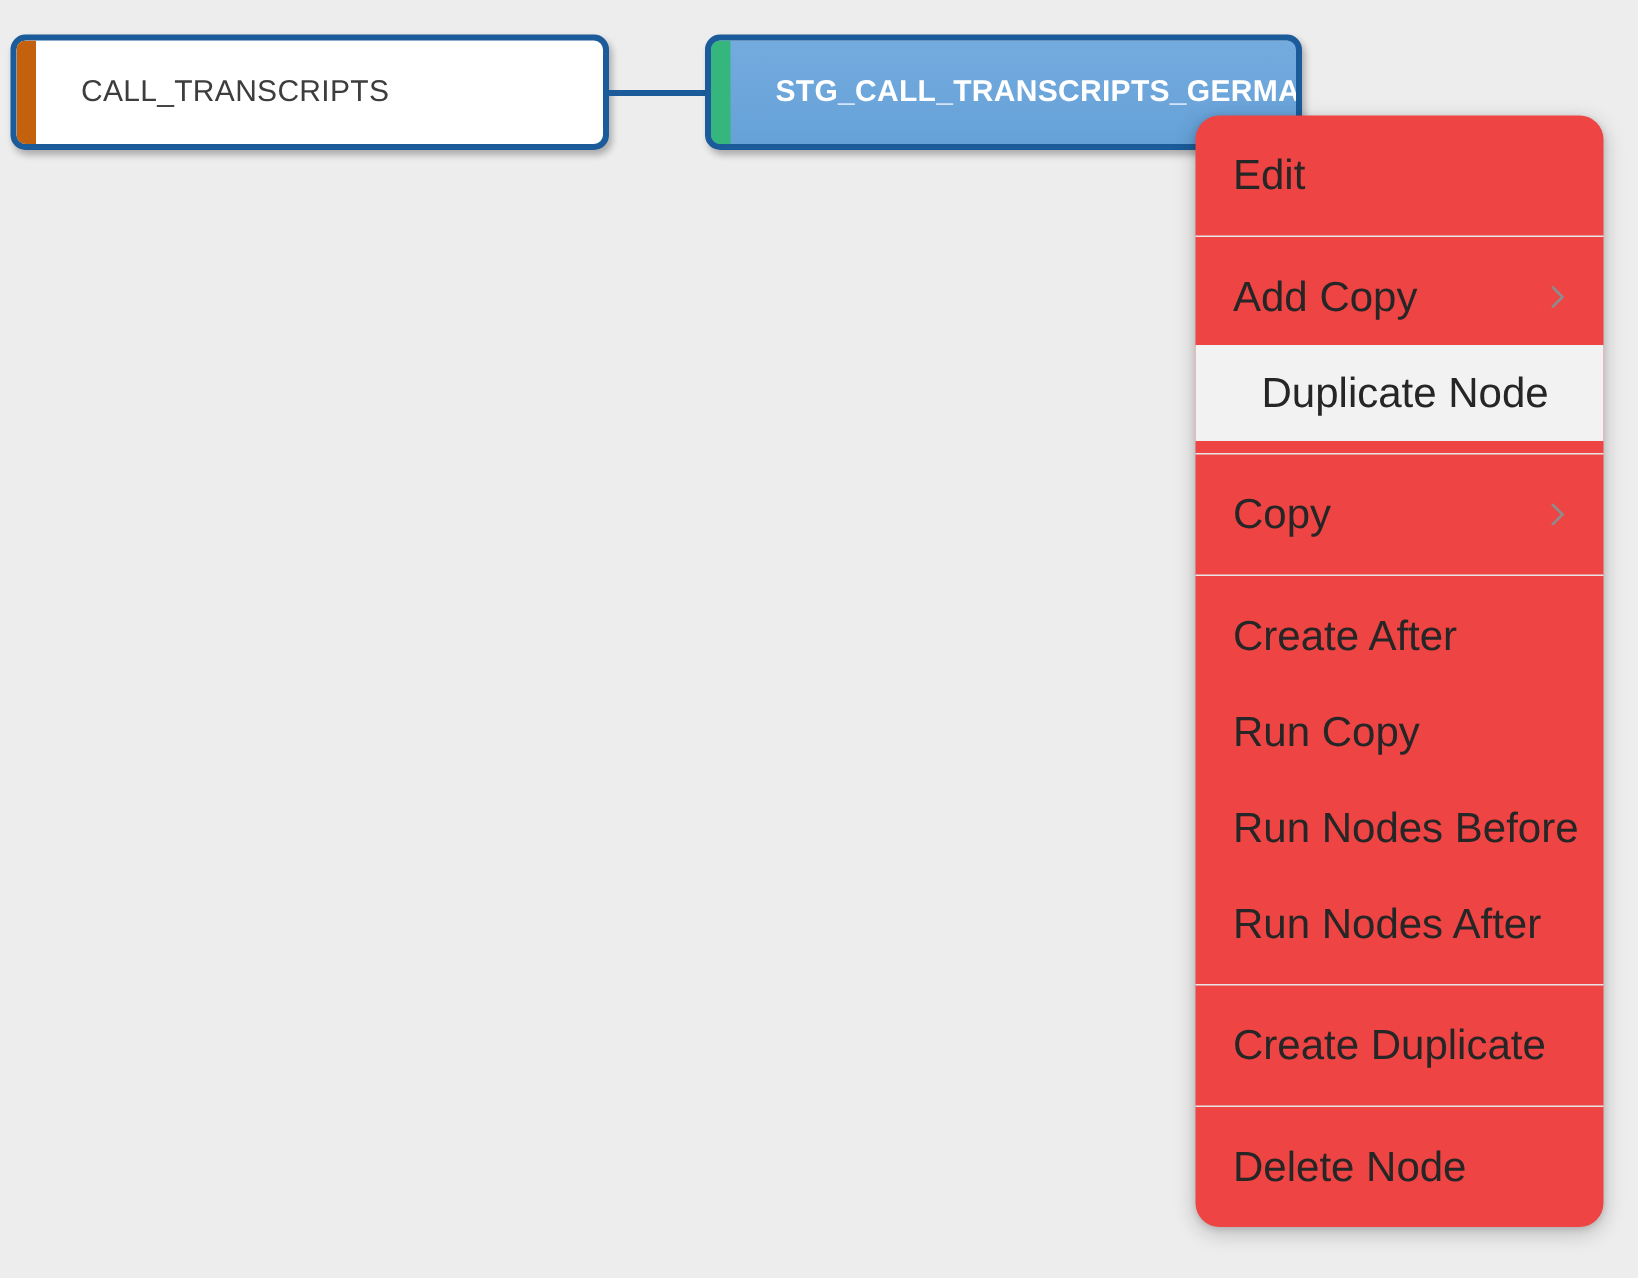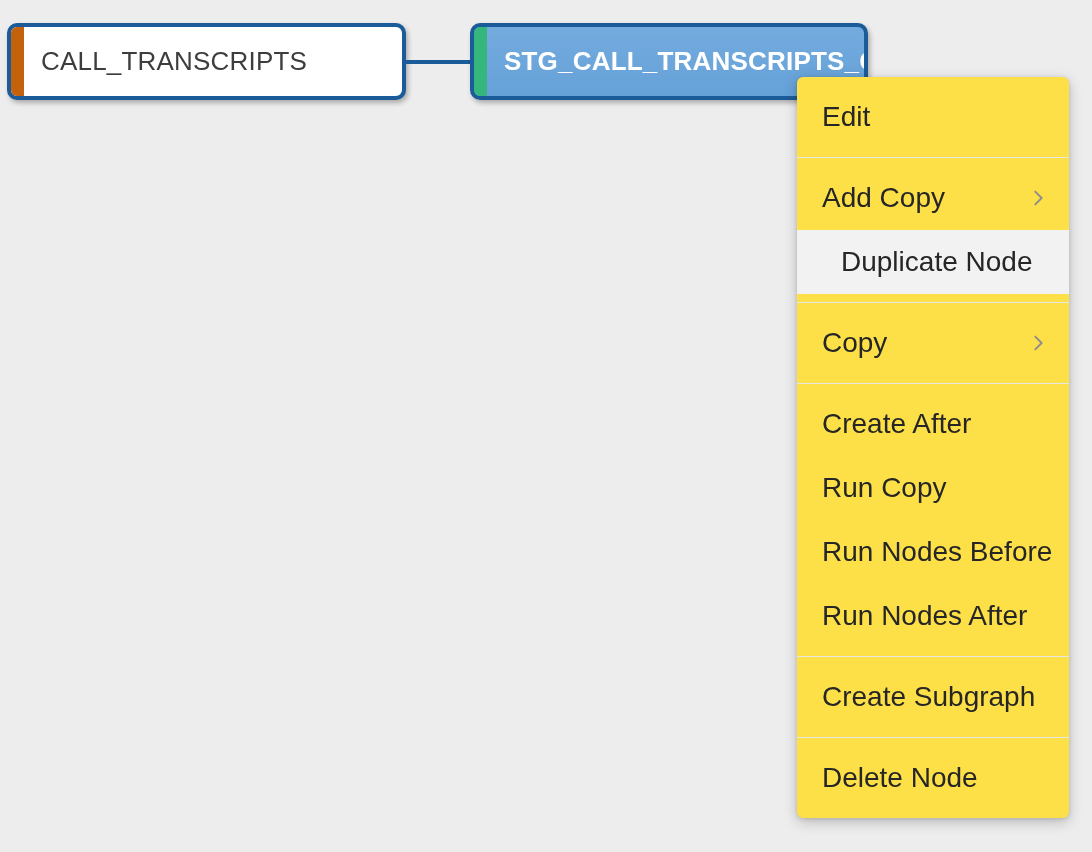--- a/index.html
+++ b/index.html
@@ -28,22 +28,22 @@
     cursor: pointer;
     overflow: hidden;
   }
   .node .accent {
     position: absolute;
     left: 0; top: 0; bottom: 0;
     width: 13px;
   }
   .node .node-label {
     position: relative;
-    padding-left: 30px;
-    font-size: 26px;
+    padding-left: 43px;
+    font-size: 20px;
     letter-spacing: 0.2px;
     white-space: nowrap;
   }
   .node-source {
     left: 7px;
     width: 399px;
     background: #ffffff;
   }
   .node-source .accent { background: #c4610d; }
   .node-source .node-label { color: #3d3d3d; font-weight: 400; }
@@ -61,22 +61,22 @@
     left: 404px; top: 60px;
     width: 68px; height: 4px;
     background: #1b5b99;
   }
 
   
   .context-menu {
     position: absolute;
     left: 797px; top: 77px;
     width: 272px;
-    background: #fde047;
-    border-radius: 6px;
+    background: #ef4444;
+    border-radius: 16px;
     box-shadow: 0 4px 14px rgba(0,0,0,0.22), 0 1px 4px rgba(0,0,0,0.12);
     z-index: 10;
     padding: 0;
   }
   .menu-section { padding: 8px 0; }
   .menu-divider {
     height: 1px;
     background: #e7e7e7;
   }
   .menu-item {
@@ -161,21 +161,21 @@
       </div>
       <div class="menu-item">
         <span>Run Nodes After</span>
       </div>
     </div>
 
     <div class="menu-divider"></div>
 
     <div class="menu-section">
       <div class="menu-item">
-        <span>Create Subgraph</span>
+        <span>Create Duplicate</span>
       </div>
     </div>
 
     <div class="menu-divider"></div>
 
     <div class="menu-section">
       <div class="menu-item">
         <span>Delete Node</span>
       </div>
     </div>

